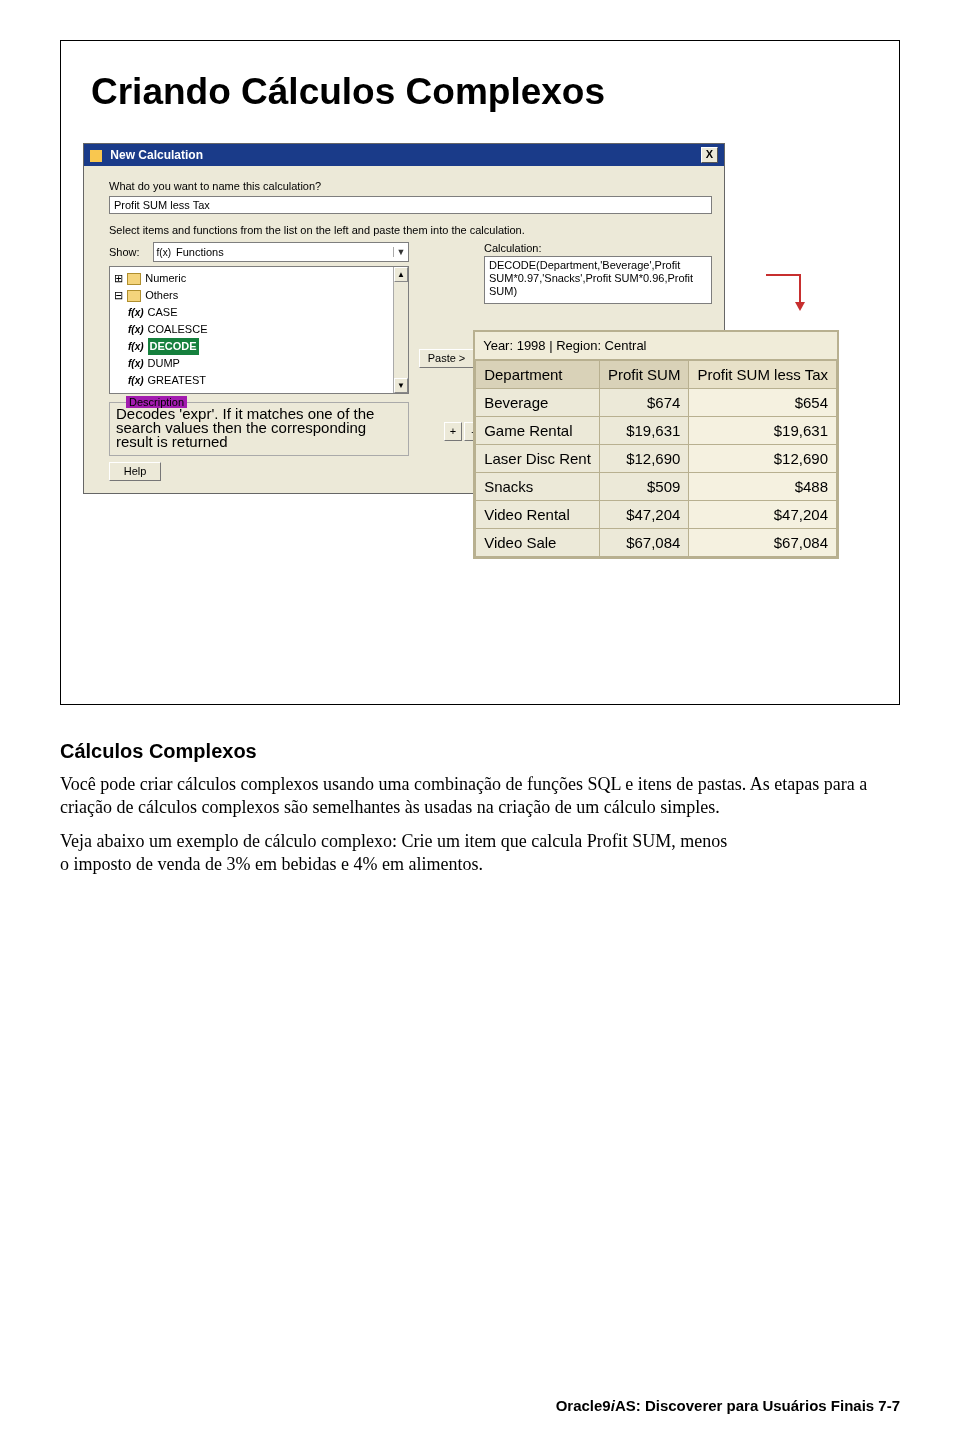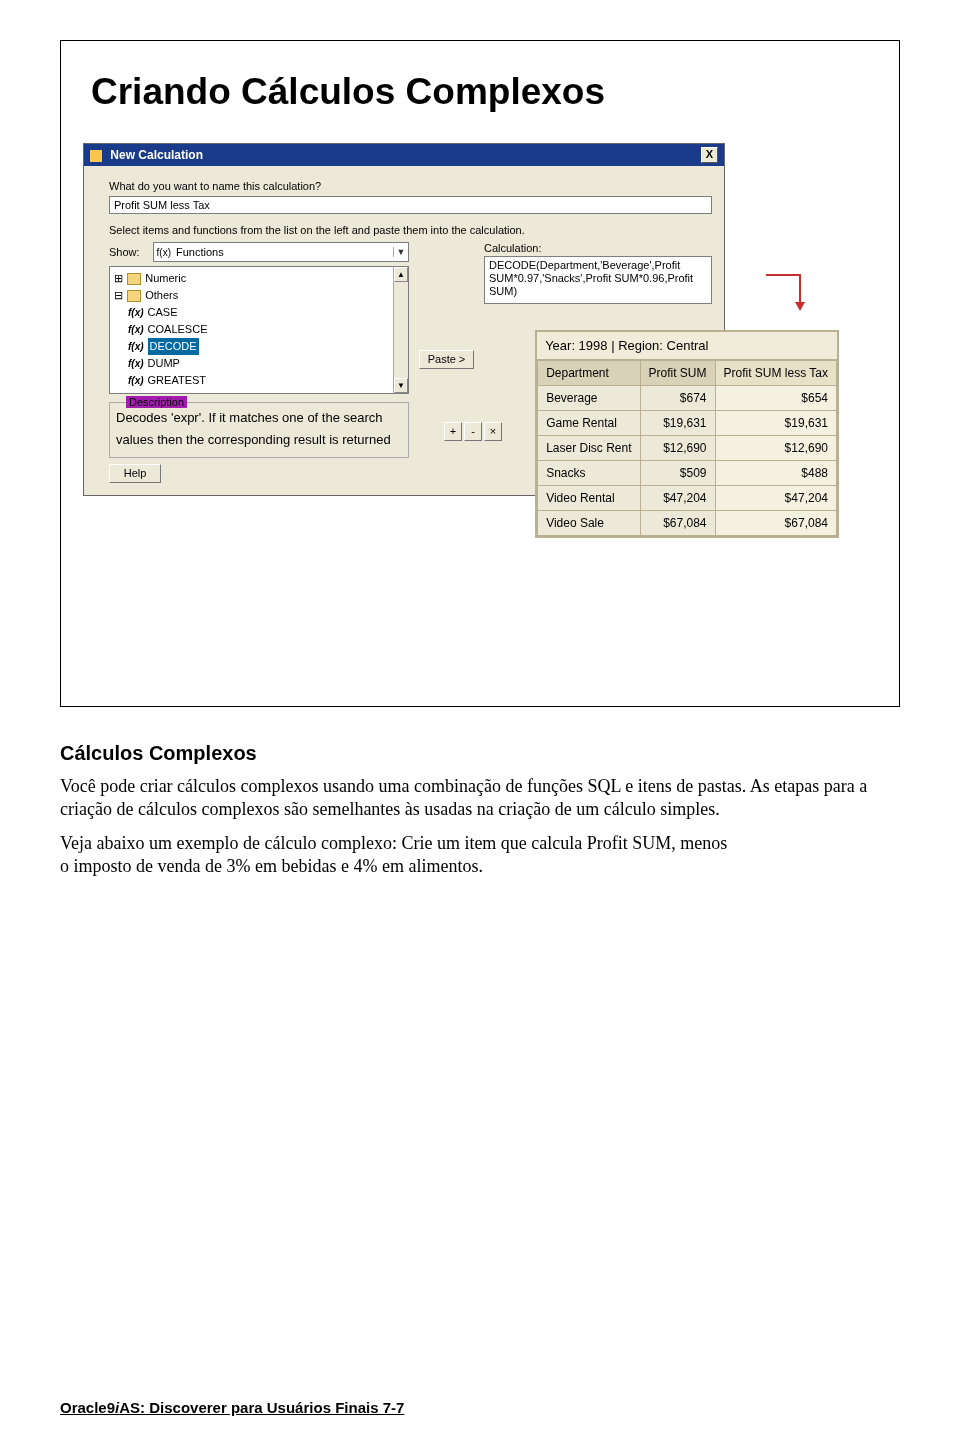--- a/index.html
+++ b/index.html
@@ -148,23 +148,24 @@
   .folder {
     width: 12px; height: 10px; background: #f4d47c; border: 1px solid #b08f2e;
   }
   .fx-icon {
     font-size: 10px;
     font-style: italic;
     font-weight: bold;
     color: #000;
   }
   .sel {
-    background: #0369a1;
+    background: #15803d;
     color: #fff;
     padding: 0 2px;
+    font-weight: bold;
   }
   .scroll-track {
     position: absolute;
     right: 0; top: 0; bottom: 0;
     width: 14px;
     background: #ece9d8;
     border-left: 1px solid #aaa;
   }
   .scroll-arrow {
     height: 13px;
@@ -184,22 +185,22 @@
   }
   .desc-group .legend {
     position: absolute;
     top: -7px;
     left: 16px;
     background: #a21caf;
     padding: 0 3px;
     font-size: 11px;
   }
   .desc-text {
-    font-size: 13px;
-    line-height: 22px;
+    font-size: 15px;
+    line-height: 14px;
   }
   .btn {
     background: #ece9d8;
     border: 1px solid #fff;
     border-right-color: #777;
     border-bottom-color: #777;
     height: 19px;
     font-size: 11px;
     padding: 0 6px;
     box-sizing: border-box;
@@ -246,21 +247,21 @@
     padding: 6px 8px;
     font-size: 13px;
     border-bottom: 1px solid #b8b090;
   }
   .result-table {
     border-collapse: collapse;
   }
   .result-table th, .result-table td {
     border: 1px solid #b8b090;
     padding: 5px 8px;
-    font-size: 12px;
+    font-size: 15px;
     text-align: left;
   }
   .result-table th {
     background: #d9d2b8;
     font-weight: normal;
   }
   .result-table td.num { text-align: right; }
   .hl-col th:last-child, .result-table td:last-child {
     background: #f5f1e0;
   }
@@ -308,25 +309,24 @@
     font-weight: bold;
     margin: 0 0 10px 0;
   }
   .body-text p {
     font-family: "Times New Roman", Times, serif;
     font-size: 18px;
     line-height: 1.3;
     margin: 0 0 10px 0;
   }
   .footer {
-    text-align: left;
+    text-align: right;
     font-size: 15px;
     font-weight: bold;
     margin-top: 520px;
-    text-decoration: underline;
   }
   .footer .i { font-style: italic; }
 </style>
 </head>
 <body>
 
 <div class="page">
   <div class="slide-frame">
     <div class="slide-title">Criando Cálculos Complexos</div>
 

